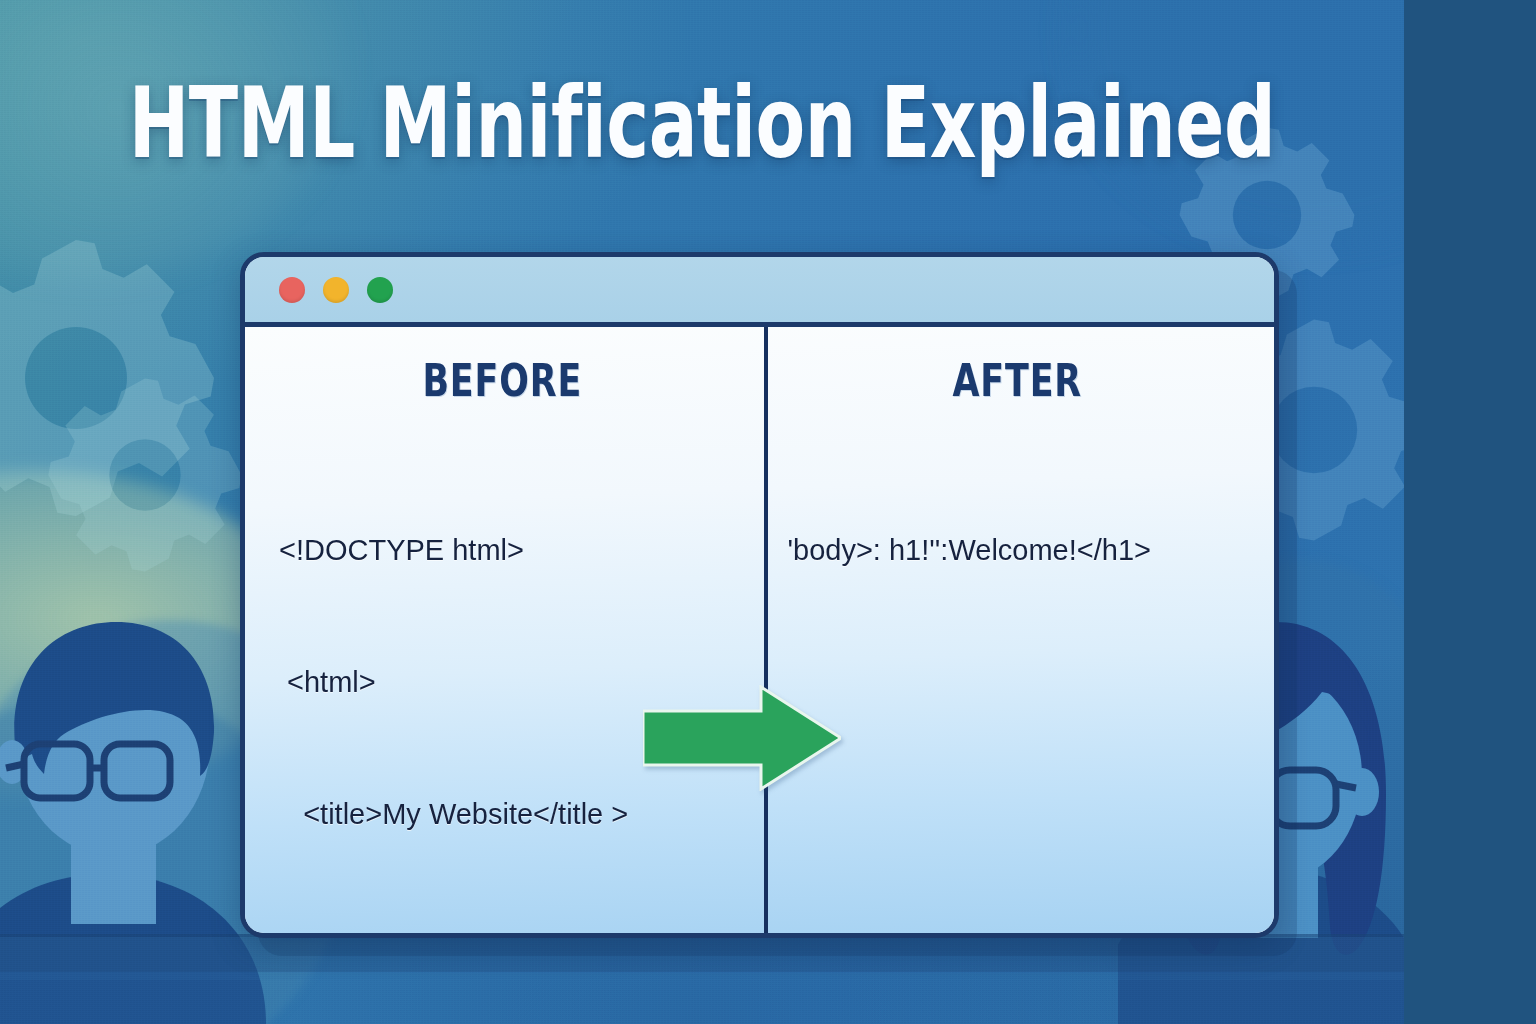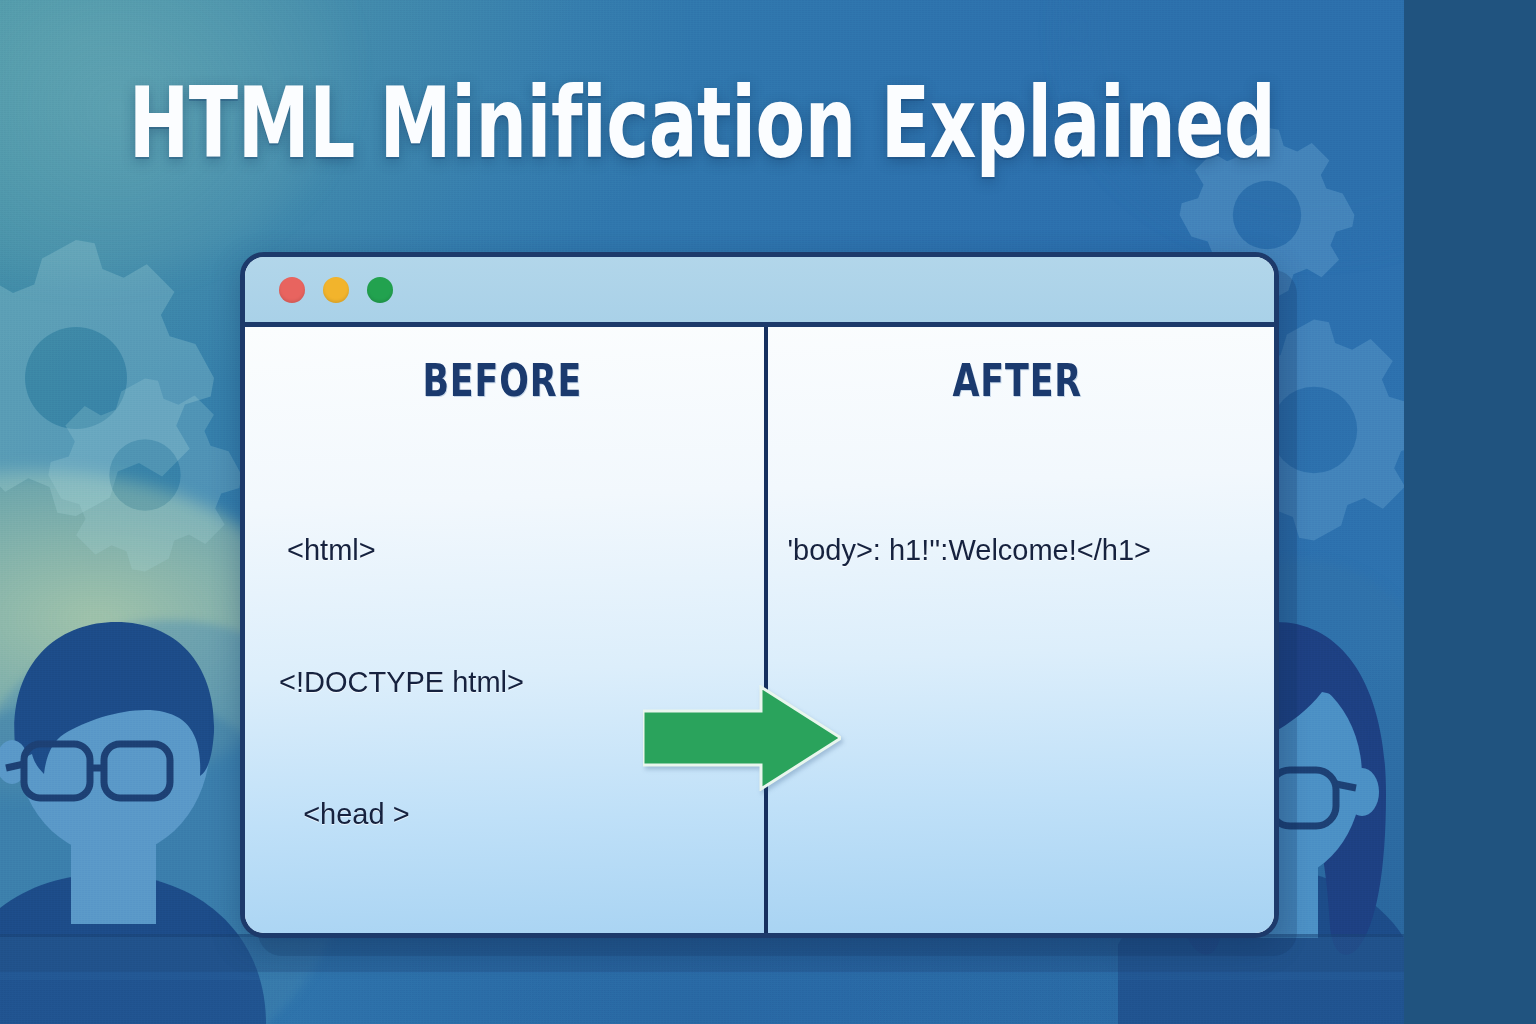--- a/index.html
+++ b/index.html
@@ -334,23 +334,22 @@
       <span class="dot" style="background:#e8645f"></span>
       <span class="dot" style="background:#f2b42c"></span>
       <span class="dot" style="background:#22a24f"></span>
     </div>
 
     <div class="window-body">
 
       <div class="pane">
         <div class="pane-heading">BEFORE</div>
         <div class="code-block code-before">
+          <span class="code-line">&lt;!DOCTYPE html&gt;</span>
           <span class="code-line"> &lt;html&gt;</span>
-          <span class="code-line">&lt;!DOCTYPE html&gt;</span>
-          <span class="code-line">   &lt;head &gt;</span>
           <span class="code-line">   &lt;title&gt;My Website&lt;/title &gt;</span>
           
           
           
           
           
           
         </div>
       </div>
 

